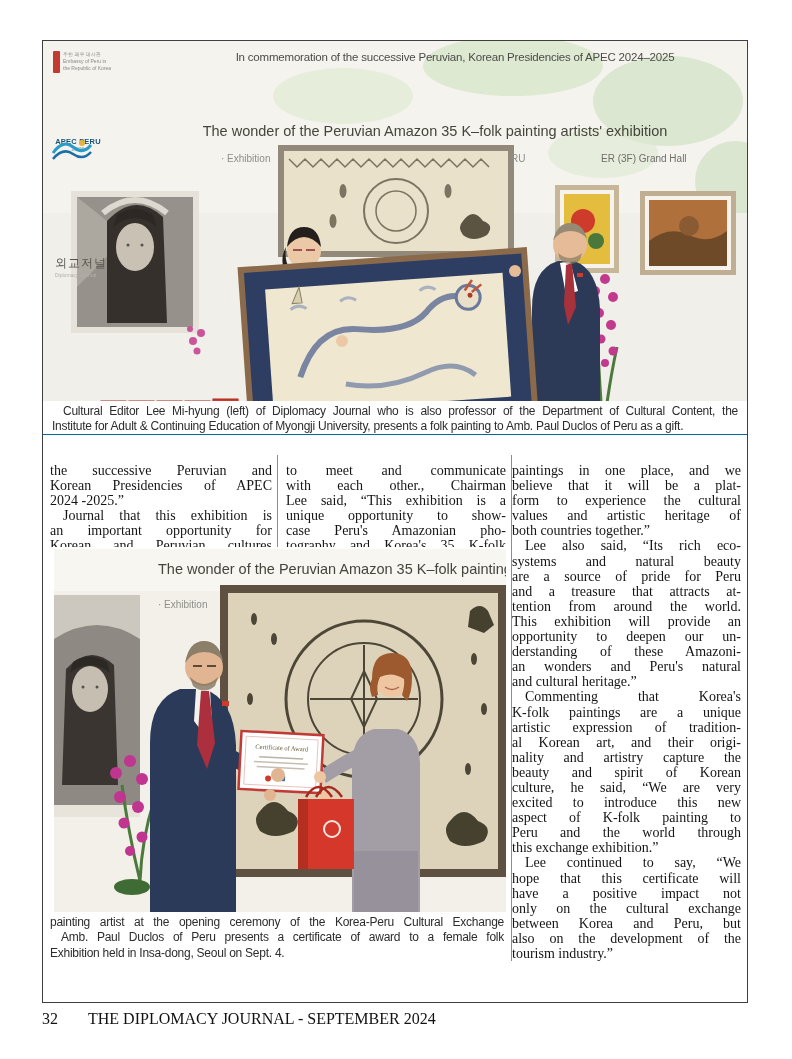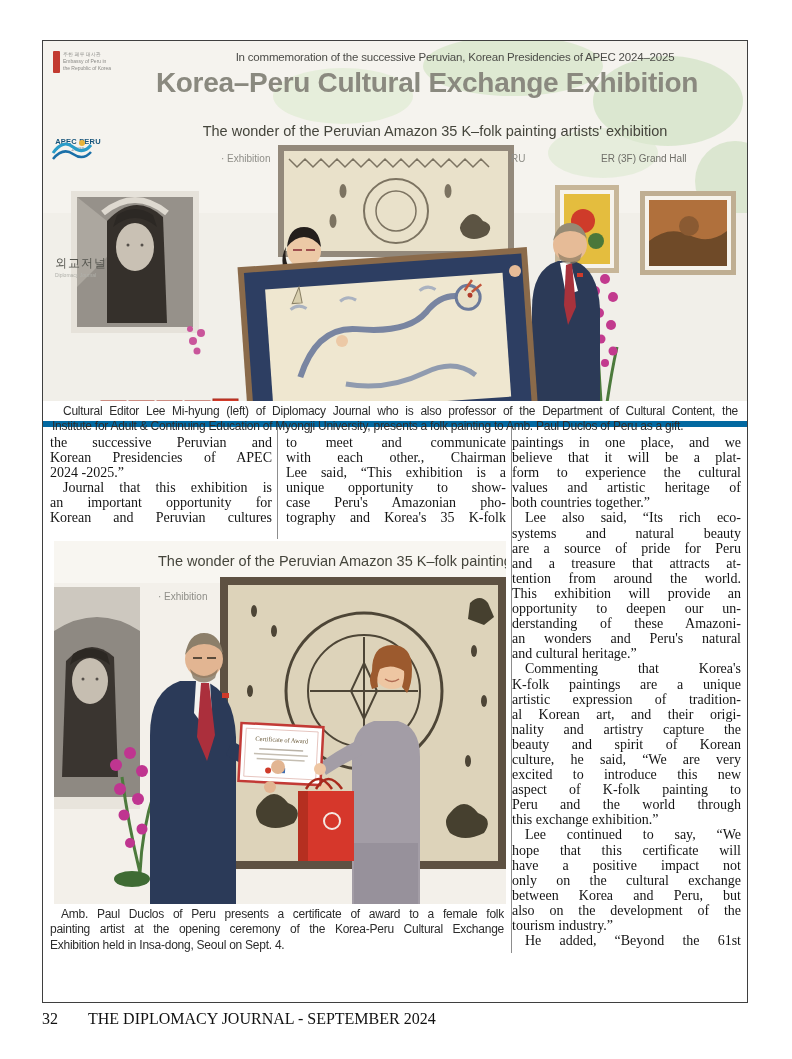--- a/index.html
+++ b/index.html
@@ -24,32 +24,32 @@
   .logo-embassy .emblem{width:7px;height:22px;background:#c23a30;border-radius:1px;}
   .logo-embassy .txt{font-size:5px;line-height:7px;color:#8a8a86;}
   .logo-apec{position:absolute;left:6px;top:96px;width:58px;text-align:center;}
   .logo-apec .txt{font-size:7.5px;font-weight:bold;color:#15537a;letter-spacing:0.2px;}
   .logo-apec .yr{font-size:6px;color:#9aa0a6;}
   .logo-journal{position:absolute;left:12px;top:212px;}
   .logo-journal .kr{font-size:12px;color:#55554f;letter-spacing:1px;}
   .logo-journal .en{font-size:5px;color:#b0b0aa;}
   
   .caption{box-sizing:border-box;color:#2c2c2c;}
-  .cap1{height:26px;padding:3px 9px 0 9px;border-bottom:6px solid #0369a1;}
+  .cap1{height:34px;padding:3px 9px 0 9px;border-bottom:1px solid #0369a1;}
   .cap2{padding:3px 7px 0 7px;}
   .caption .bl{font-family:"Liberation Sans",sans-serif;font-size:12px;line-height:15.3px;
         letter-spacing:-0.25px;color:#2c2c2c;white-space:nowrap;overflow:hidden;
         text-align:justify;text-align-last:justify;}
   .caption .bl.last{text-align-last:left;}
   .caption .bl.ind{text-indent:11px;}
   
   .text-section{display:flex;height:526px;}
   .left-zone{width:468px;box-sizing:border-box;display:flex;flex-direction:column;}
   .cols2{display:flex;height:112px;}
-  .col{box-sizing:border-box;overflow:hidden;}
+  .col{box-sizing:border-box;overflow:hidden;margin-top:20px;}
   .col1{width:235px;border-right:1px solid #8d8d8d;padding:8px 5px 0 7px;}
   .col2{flex:1;padding:8px 5px 0 8px;}
   .col3{width:235px;border-left:1px solid #8d8d8d;padding:8px 5px 0 0;box-sizing:border-box;overflow:hidden;}
   .col .bl{font-family:"Liberation Serif",serif;font-size:14px;line-height:15.1px;color:#141414;
         white-space:nowrap;overflow:hidden;text-align:justify;text-align-last:justify;}
   .col .bl.last{text-align-last:left;}
   .col .bl.ind{text-indent:13px;}
   
   .photo2{position:relative;width:452px;height:364px;margin:2px 0 0 11px;overflow:hidden;background:#f3f0ea;}
   .photo2 svg{position:absolute;left:0;top:0;}
@@ -178,21 +178,20 @@
           <circle cx="430" cy="260" r="2.5" fill="#b03a2a"></circle>
           <path d="M250,262 q8,-6 16,0 M380,252 q8,-6 16,0 M300,257 q8,-6 16,0" stroke="#aab2c0" stroke-width="3" fill="none"></path>
           <path d="M252,256 l8,-16 2,16z" fill="#d8cfae" stroke="#8a8066" stroke-width="1"></path>
         </g>
 
         <circle cx="299" cy="300" r="6" fill="#ecc9a6"></circle>
         <circle cx="472" cy="230" r="6" fill="#e6bb97"></circle>
       </svg>
 
       <div class="p1-commem">In commemoration of the successive  Peruvian, Korean Presidencies of APEC 2024–2025</div>
-      <div class="p1-title">Korea–Peru Cultural Exchange Exhibition</div>
       <div class="p1-subtitle">The wonder of the Peruvian Amazon  35 K–folk painting artists' exhibition</div>
       <span class="p1-exh-left">· Exhibition</span>
       <span class="p1-exh-frag">RU</span>
       <span class="p1-exh-right">ER  (3F) Grand Hall</span>
 
       <div class="logo-embassy">
         <div class="emblem"></div>
         <div class="txt">
           <div>주한 페루 대사관</div>
           <div>Embassy of Peru in</div>
@@ -333,22 +332,22 @@
               <rect x="244" y="250" width="56" height="70" fill="#d6372b"></rect>
               <rect x="244" y="250" width="10" height="70" fill="#b52f20"></rect>
               <circle cx="278" cy="280" r="8" fill="none" stroke="#f5e8e2" stroke-width="2"></circle>
             </g>
           </svg>
           <div class="p2-subtitle">The wonder of the Peruvian Amazon  35 K–folk painting artists' exhibition</div>
           <div class="p2-exh">· Exhibition</div>
         </figure>
 
         <div class="caption cap2">
+            <div class="bl">painting artist at the opening ceremony of the Korea-Peru Cultural Exchange</div>
             <div class="bl ind">Amb. Paul Duclos of Peru presents a certificate of award to a female folk</div>
-            <div class="bl">painting artist at the opening ceremony of the Korea-Peru Cultural Exchange</div>
             <div class="bl last">Exhibition held in Insa-dong, Seoul on Sept. 4.</div>
           </div>
       </div>
 
       <div class="col3 col">
           <div class="bl">paintings in one place, and we</div>
           <div class="bl">believe that it will be a plat-</div>
           <div class="bl">form to experience the cultural</div>
           <div class="bl">values and artistic heritage of</div>
           <div class="bl last">both countries together.”</div>

